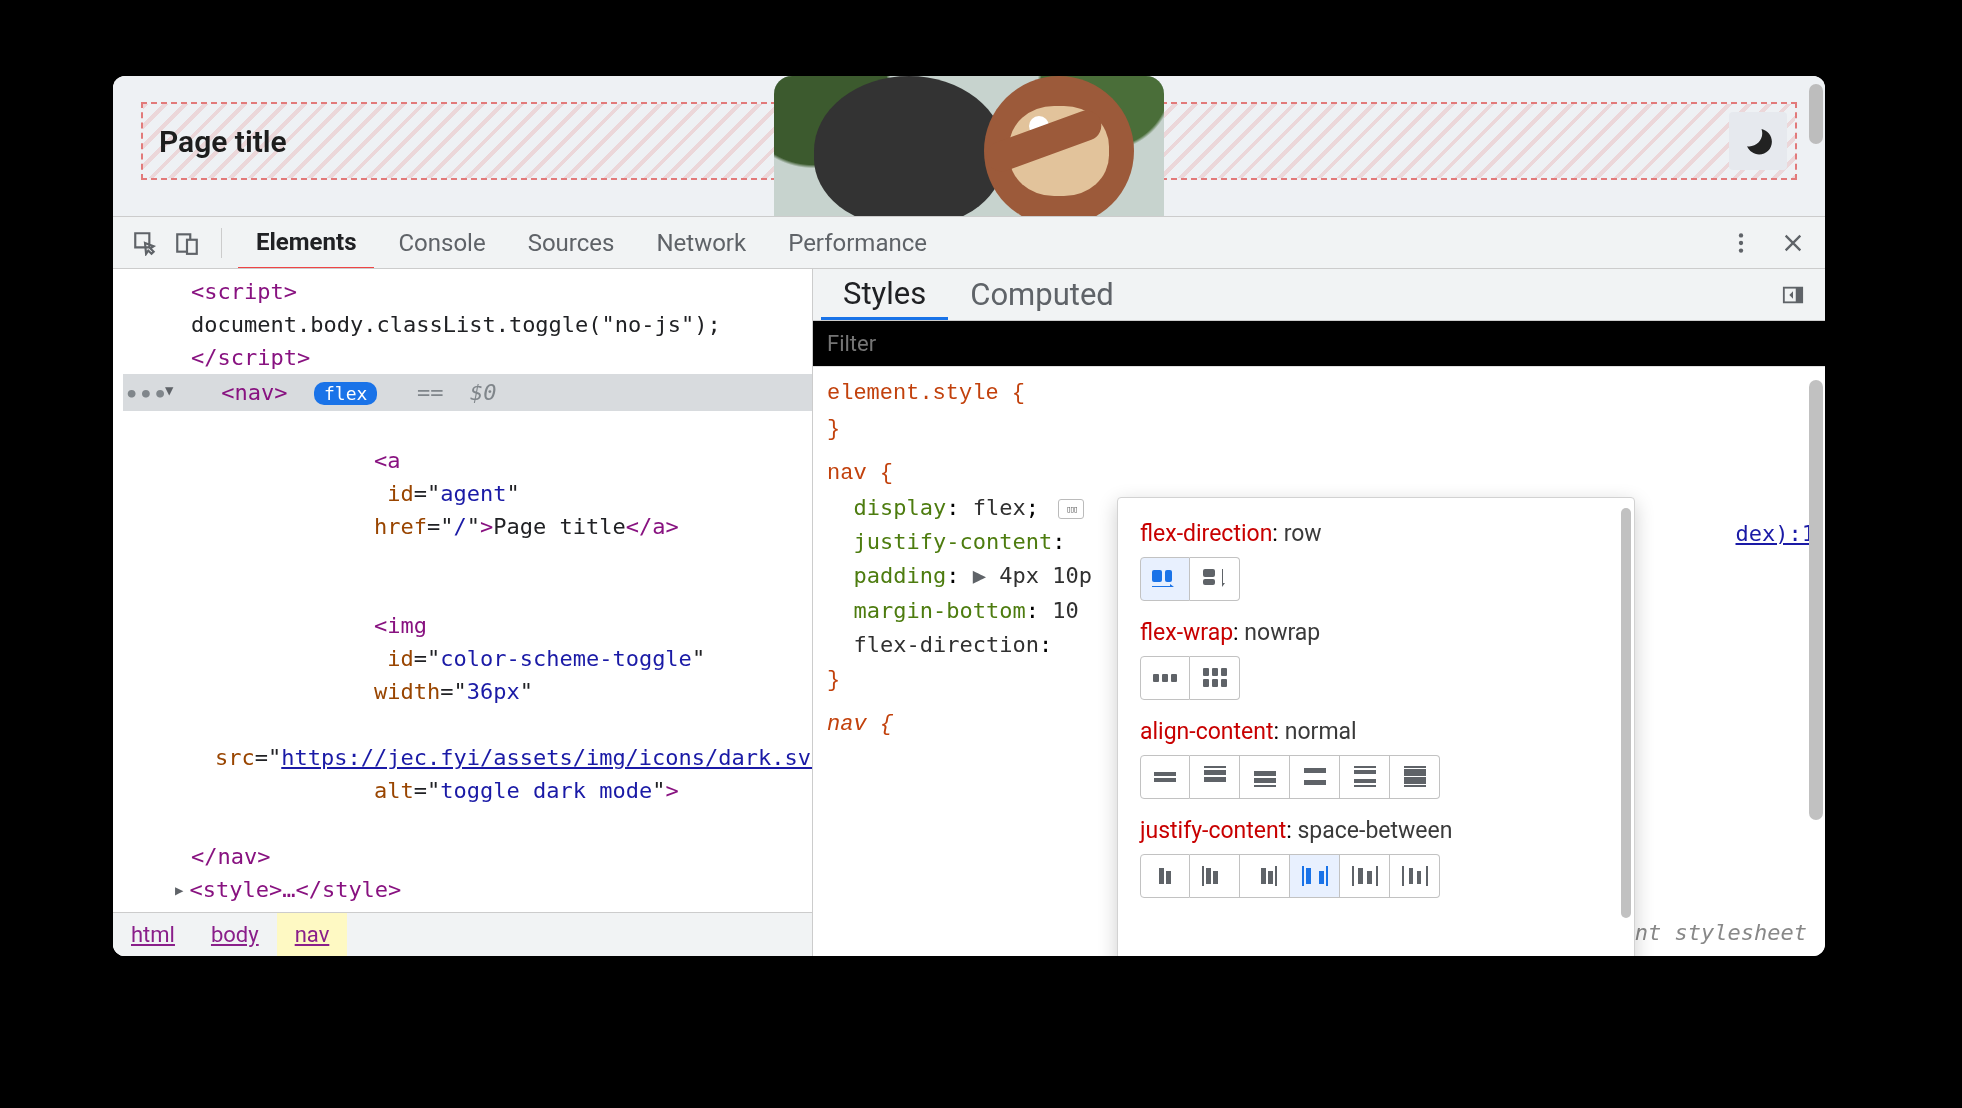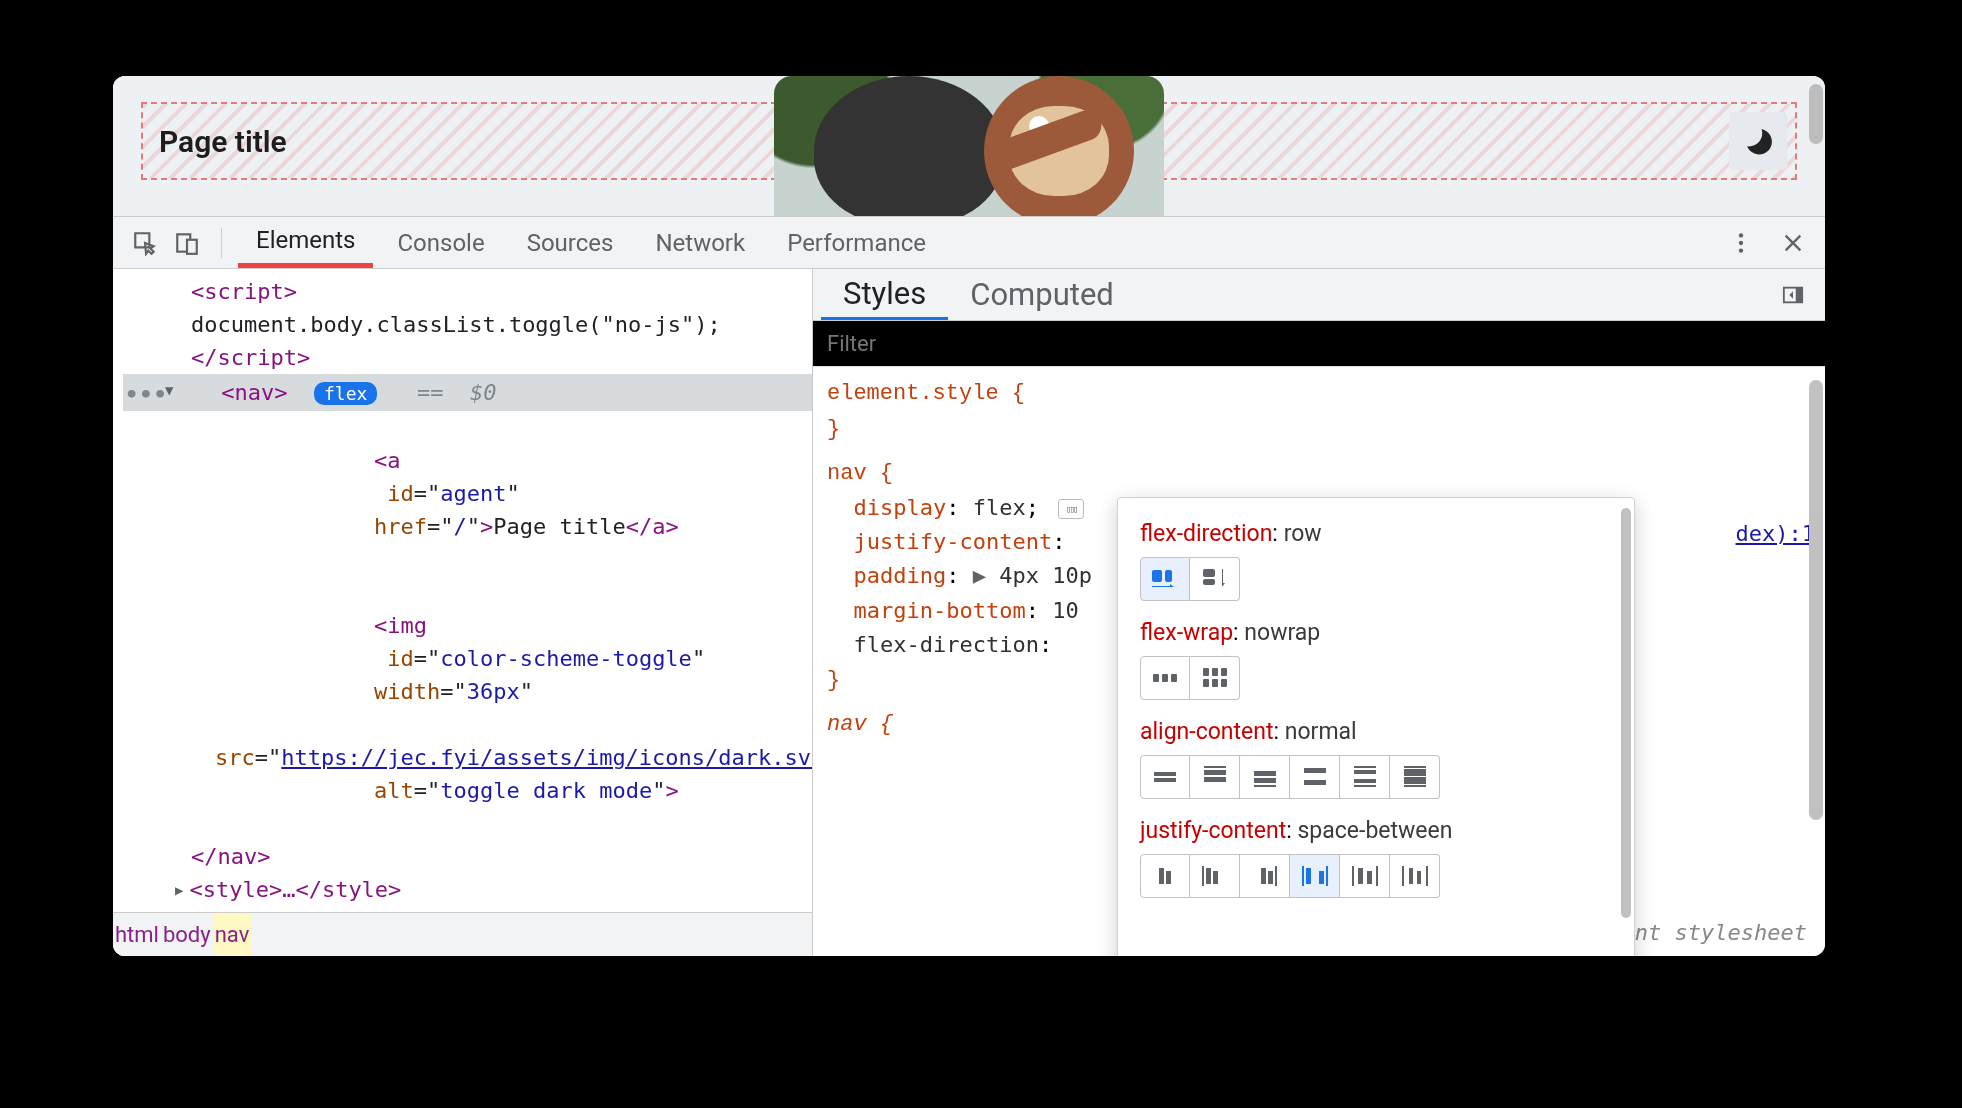--- a/index.html
+++ b/index.html
@@ -18,52 +18,52 @@
   .hero-img .meye { position:absolute; width:20px; height:20px; background:#fff; border-radius:50%; right:115px; bottom:80px; }
   .hero-img .meye2 { position:absolute; width:20px; height:20px; background:#fff; border-radius:50%; right:70px; bottom:75px; }
   .hero-img .arm { position:absolute; left:210px; bottom:60px; width:120px; height:30px; background:#9c5a3a; border-radius:20px; transform:rotate(-20deg);}
   .hero-img .foliage { position:absolute; inset:0; background: radial-gradient(circle at 10% 10%, #3c5a2e 0 20%, transparent 21%), radial-gradient(circle at 85% 5%, #4a6e39 0 18%, transparent 19%), linear-gradient(#c7d3ce, #c7d3ce); z-index:-1; }
 
   .devtools { flex:1; display:flex; flex-direction: column; border-top: 1px solid #ccc; background:#fff; position: relative; }
   .dt-tabs { height: 52px; display:flex; align-items:center; border-bottom: 1px solid #ccc; padding: 0 14px; gap: 6px; background: #f1f3f4; }
   .dt-icon { width: 36px; height: 36px; display:flex; align-items:center; justify-content:center; color:#5f6368; }
   .dt-vline { width:1px; height:30px; background:#ccc; margin:0 10px; }
   .dt-tab { font-size: 24px; color:#5f6368; padding: 0 18px; height:100%; display:flex; align-items:center; cursor:pointer; }
-  .dt-tab.active { color:#202124; border-bottom: 5px solid #ef4444; font-weight: 400; }
+  .dt-tab.active { color:#202124; border-bottom: 1px solid #ef4444; font-weight: 700; }
   .dt-close { margin-left:auto; }
   .dt-body { flex:1; display:flex; min-height:0; }
   .dom-panel { width: 700px; display:flex; flex-direction:column; border-right:1px solid #ccc; }
   .dom-tree { flex:1; font-family: Menlo, Consolas, monospace; font-size: 22px; line-height: 1.5; padding: 6px 0 6px 10px; overflow:hidden; color:#202124; }
   .dom-line { white-space: pre-wrap; padding: 0 10px 0 55px; text-indent: -0px; }
   .dom-sel { background:#d8dbde; padding: 2px 10px 2px 32px; position:relative; }
   .dom-sel .ell { position:absolute; left:2px; color:#80868b; top:4px; font-weight:bold; letter-spacing:1px; }
   .dom-sel .tri { position:absolute; left:42px; top:6px; color:#5f6368; font-size:14px; }
   .tag { color:#881280; }
   .attr-name { color:#994500; }
   .attr-val { color:#1a1aa6; }
   .txt { color:#202124; }
   .pill { background:#1a73e8; color:#fff; border-radius:10px; padding:1px 10px; font-size:18px; }
   .dim { color:#80868b; font-style: italic; }
   .dimvar { color:#80868b; font-style: italic; }
   .linkv { color:#1a1aa6; text-decoration: underline; }
   .tri-right::before { content:"▶"; color:#5f6368; font-size:14px; margin-right:6px; display:inline-block; vertical-align: 2px;}
   .breadcrumb { height: 44px; border-top:1px solid #ccc; display:flex; align-items:center; font-size:22px; color:#8a1f8a; background:#f1f3f4; }
-  .breadcrumb span { padding: 0 2px; }
+  .breadcrumb span { padding: 0 18px; text-decoration: underline; }
   .breadcrumb .bc-sel { background:#fef9c3; color:#8a1f8a; height:100%; display:flex; align-items:center; }
 
   .styles-panel { flex:1; display:flex; flex-direction:column; }
   .sp-tabs { height:52px; display:flex; align-items:center; border-bottom:1px solid #ccc; background:#f1f3f4; padding-left:8px; }
   .sp-tab { font-size:31px; color:#5f6368; padding:0 22px; height:100%; display:flex; align-items:center; }
   .sp-tab.active { color:#202124; border-bottom:3px solid #1a73e8; }
   .sp-side-toggle { margin-left:auto; margin-right:14px; }
   .filter-row { height:46px; border-bottom:1px solid #e0e0e0; display:flex; align-items:center; background:#000000; }
   .filter-row input { border:none; background:transparent; font-size:22px; color:#80868b; padding:0 14px; width:100%; outline:none; font-family: inherit;}
   .styles-body { flex:1; font-family: Menlo, Consolas, monospace; font-size:22px; line-height:1.55; padding: 8px 14px; position:relative; }
   .sel-name { color:#c2410c;font-family:Liberation Mono, monospace; }
-  .prop { color:#c2410c; }
+  .prop { color:#4d7c0f; }
   .val { color:#303030; }
   .flex-badge { display:inline-flex; align-items:center; justify-content:center; width:26px; height:20px; border:1px solid #bbb; border-radius:3px; margin-left:6px; vertical-align:middle; }
   .flex-badge span { font-size:9px; line-height:1; letter-spacing:-2px; color:#666;}
   .src-link { position:absolute; right:10px; top:150px; color:#1a1aa6; text-decoration:underline; font-size:22px; }
   .ua-note { position:absolute; right:18px; bottom:6px; font-style:italic; color:#888; font-size:22px; }
   .vscroll { position:absolute; right:0; top:76px; bottom:0; width:18px; display:flex; flex-direction:column; }
   .vscroll .thumb { background:#bdbdbd; border-radius:10px; width:14px; margin:4px auto; }
 
   
   .flex-popup { position:absolute; right: 190px; top: 280px; width: 518px; height: 566px; background:#fff; border:1px solid #d2d2d2; border-radius:4px; box-shadow: 0 6px 20px rgba(0,0,0,.2); z-index: 50; padding: 22px 22px 16px 22px; }

